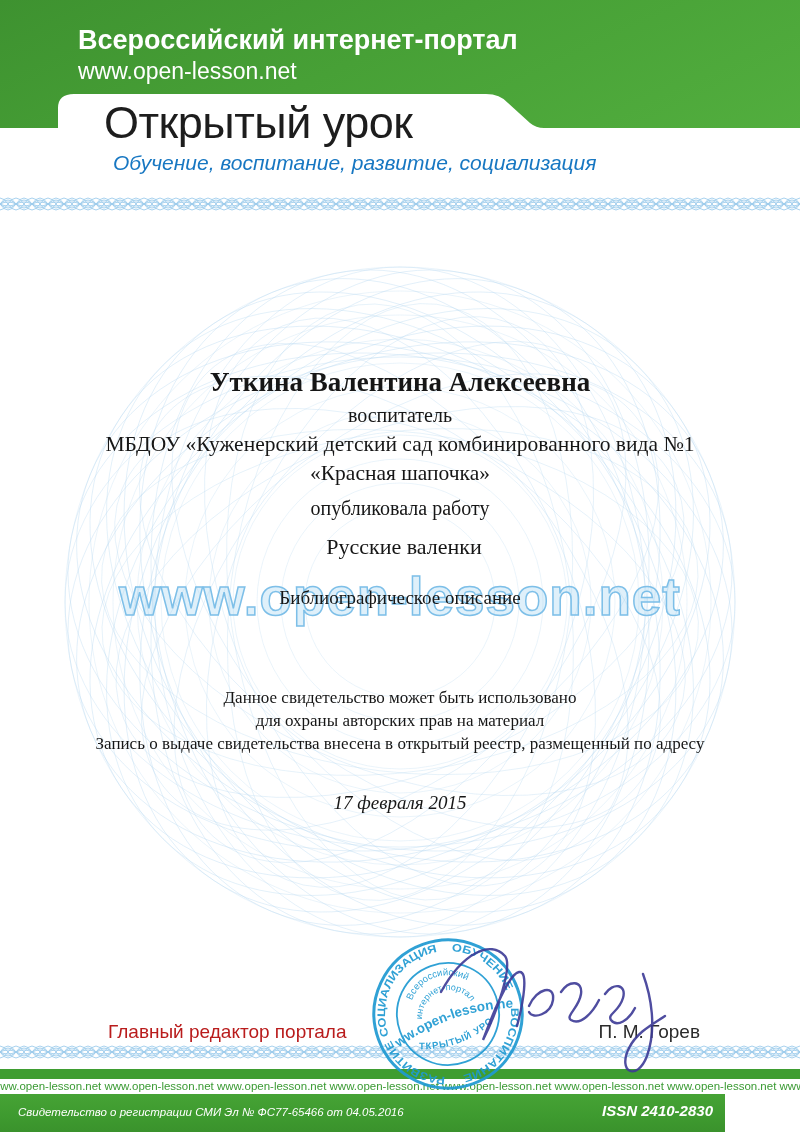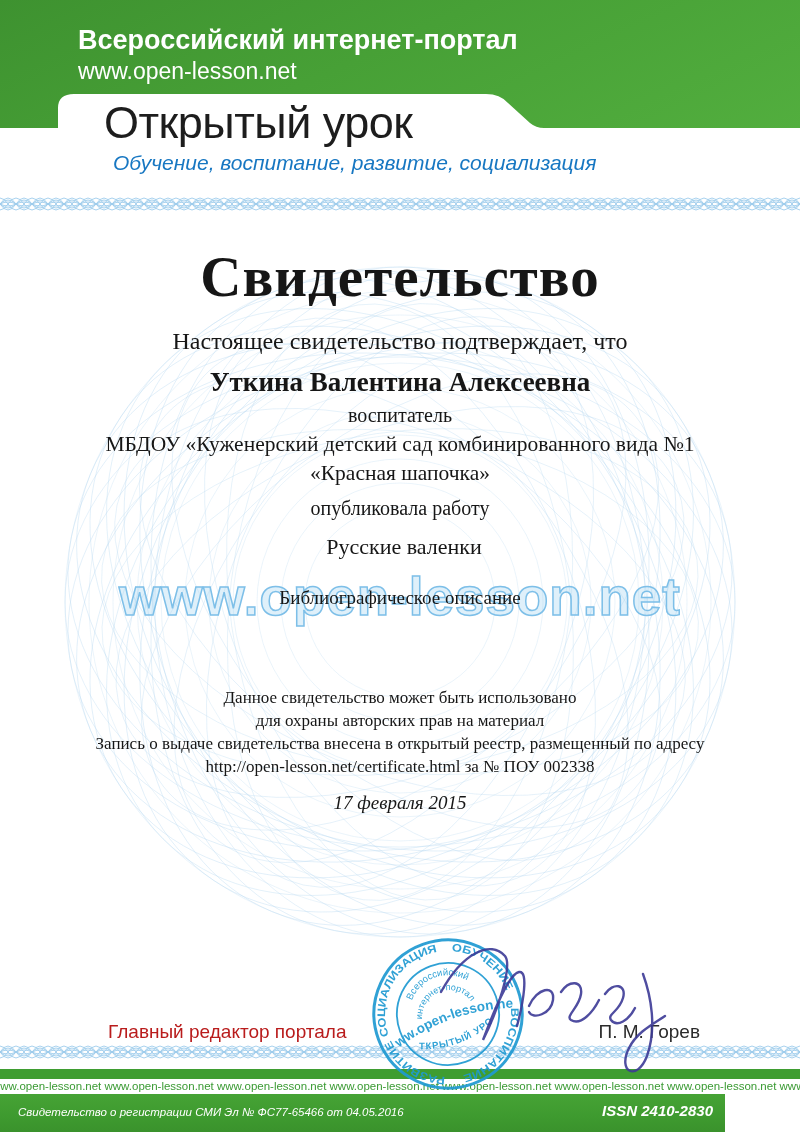--- a/index.html
+++ b/index.html
@@ -148,36 +148,33 @@
 
   <div class="header"></div>
   <div class="brand-title">Всероссийский интернет-портал</div>
   <div class="brand-url">www.open-lesson.net</div>
   <svg class="tab-svg" width="560" height="36" viewBox="0 0 560 36">
     <path d="M0,36 L0,16 Q0,2 16,2 L428,2 Q442,2 450,11 L472,31 Q478,36 486,36 Z" fill="#ffffff"></path>
   </svg>
   <div class="portal-name">Открытый урок</div>
   <div class="portal-tagline">Обучение, воспитание, развитие, социализация</div>
 
-  <div class="abs ctr z3 serif ink cert-title">Свидетельство</div>
-  <div class="abs ctr z3 serif ink confirm-line">Настоящее свидетельство подтверждает, что</div>
   <div class="abs ctr z3 serif ink recipient-name">Уткина Валентина Алексеевна</div>
   <div class="abs ctr z3 serif ink recipient-role">воспитатель</div>
   <div class="abs ctr z3 serif ink org-block">
     <div>МБДОУ «Куженерский детский сад комбинированного вида №1</div>
     <div>«Красная шапочка»</div>
   </div>
   <div class="abs ctr z3 serif ink action-line">опубликовала работу</div>
   <div class="abs ctr z3 serif ink work-title">Русские валенки</div>
   <div class="abs ctr z3 serif ink bib-head">Библиографическое описание</div>
   <div class="abs ctr z3 serif ink usage-block">
     <div>Данное свидетельство может быть использовано</div>
     <div>для охраны авторских прав на материал</div>
     <div>Запись о выдаче свидетельства внесена в открытый реестр, размещенный по адресу</div>
-    <div>http://open-lesson.net/certificate.html за № ПОУ 002338</div>
   </div>
   <div class="abs ctr z3 serif ink date-line">17 февраля 2015</div>
 
   <div class="editor-label">Главный редактор портала</div>
   <div class="editor-name">П. М. Горев</div>
 
   <svg class="stamp-svg" width="204" height="224" viewBox="0 0 204 224">
     <g transform="translate(102,112) rotate(-20)">
       <circle r="74" fill="none" stroke="#1f9ad2" stroke-width="3"></circle>
       <circle r="51" fill="none" stroke="#1f9ad2" stroke-width="1.8"></circle>

